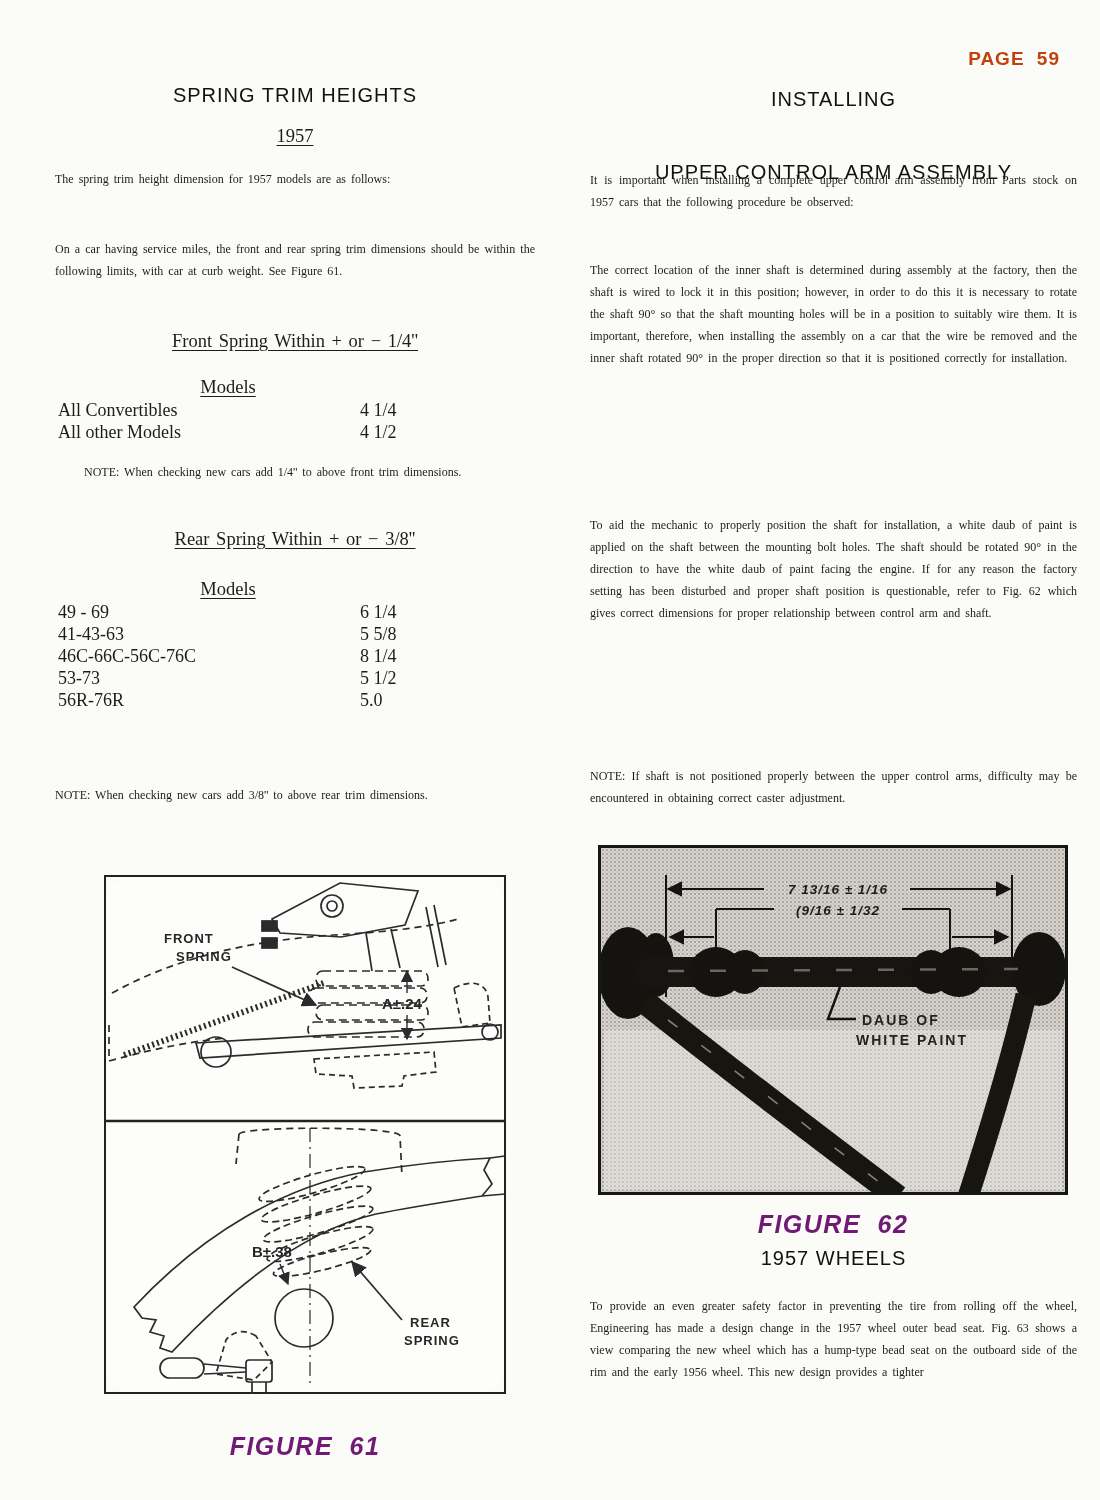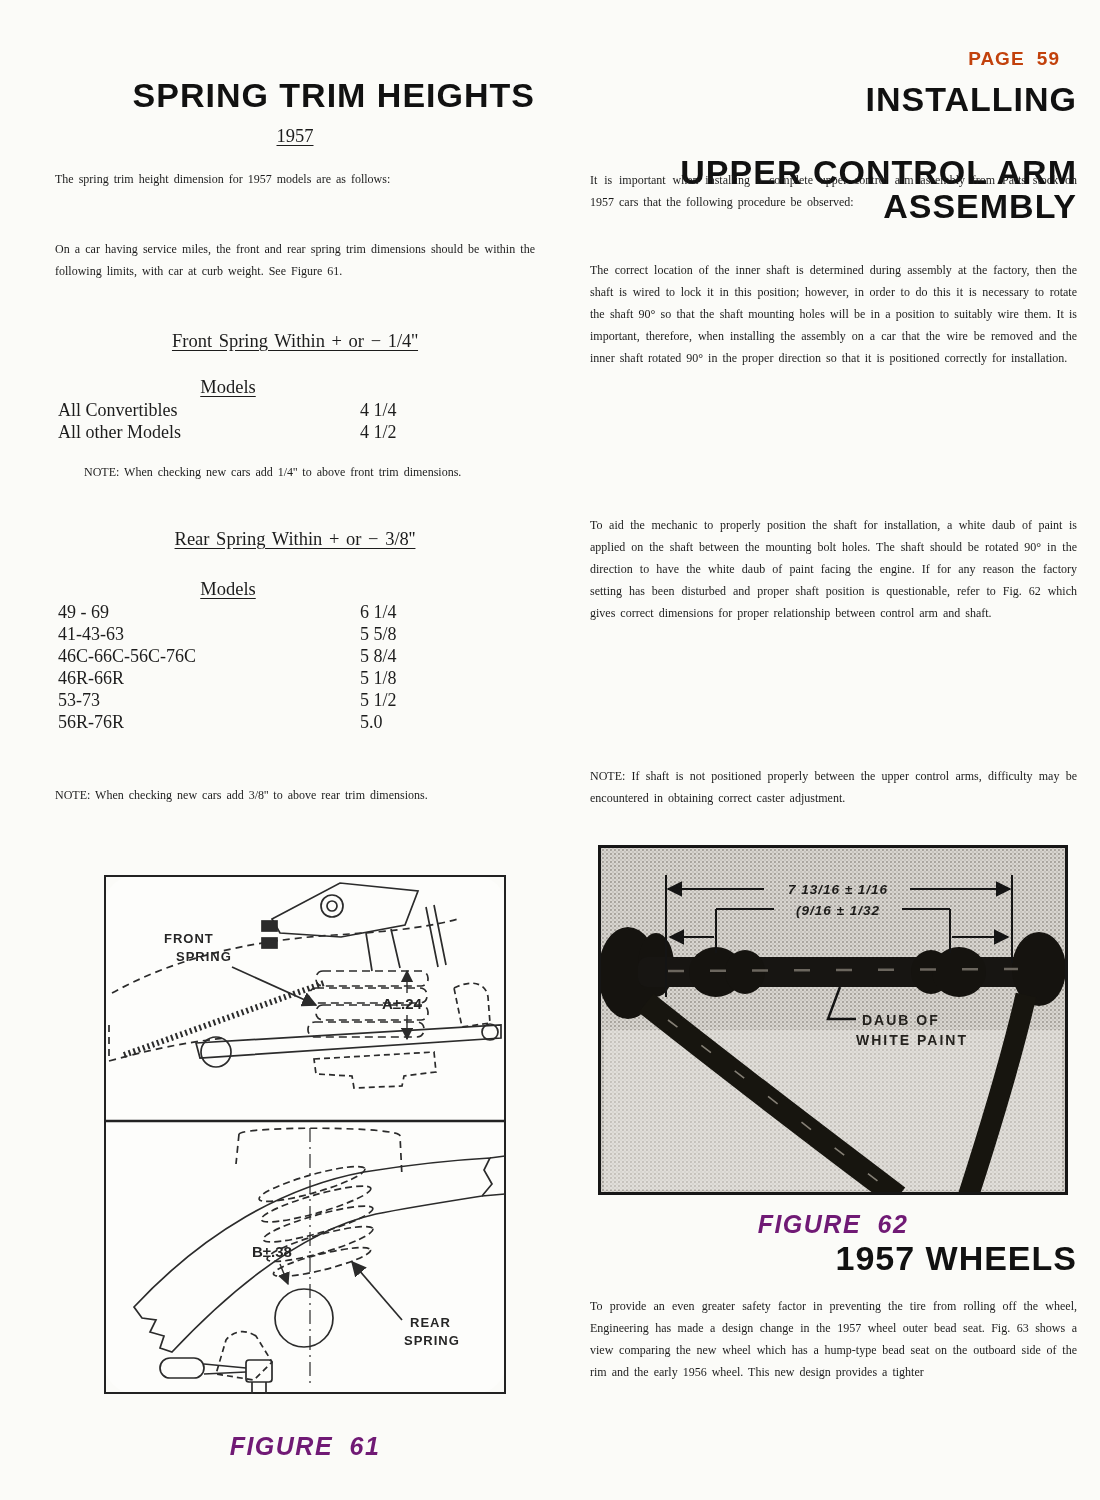--- a/index.html
+++ b/index.html
@@ -8,22 +8,22 @@
     background:#fbfbf8;color:#1c1c1c;
     font-family:"Liberation Serif", serif;
     overflow:hidden;
   }
   .blk{position:absolute;}
   .center{text-align:center;}
   .right{text-align:right;}
   .just{text-align:justify;}
   .body-text{font-size:12px;line-height:22px;word-spacing:2px;}
   .h-big{
-    font-family:"Liberation Sans", sans-serif;font-weight:bold;
-    font-size:34px;line-height:34px;letter-spacing:1px;color:#111;text-align:right;
+    font-family:"Liberation Sans", sans-serif;font-weight:normal;
+    font-size:20px;line-height:34px;letter-spacing:1px;color:#111;
   }
   .h-cap{
     font-family:"Liberation Sans", sans-serif;font-weight:bold;
     font-size:25px;letter-spacing:1.5px;word-spacing:8px;color:#701a75;font-style:italic;
   }
   .page-label{
     font-family:"Liberation Sans", sans-serif;font-weight:bold;
     font-size:19px;letter-spacing:1px;word-spacing:6px;color:#c2410c;margin-top:40px;
   }
   .ser-head{
@@ -77,25 +77,21 @@
   <div class="trow">
     <span class="tm">49 - 69</span>
     <span class="tv">6 1/4</span>
   </div>
   <div class="trow">
     <span class="tm">41-43-63</span>
     <span class="tv">5 5/8</span>
   </div>
   <div class="trow">
     <span class="tm">46C-66C-56C-76C</span>
-    <span class="tv">5 8/4</span>
-  </div>
-  <div class="trow">
-    <span class="tm">46R-66R</span>
-    <span class="tv">5 1/8</span>
+    <span class="tv">8 1/4</span>
   </div>
   <div class="trow">
     <span class="tm">53-73</span>
     <span class="tv">5 1/2</span>
   </div>
   <div class="trow">
     <span class="tm">56R-76R</span>
     <span class="tv">5.0</span>
   </div>
 </div>

